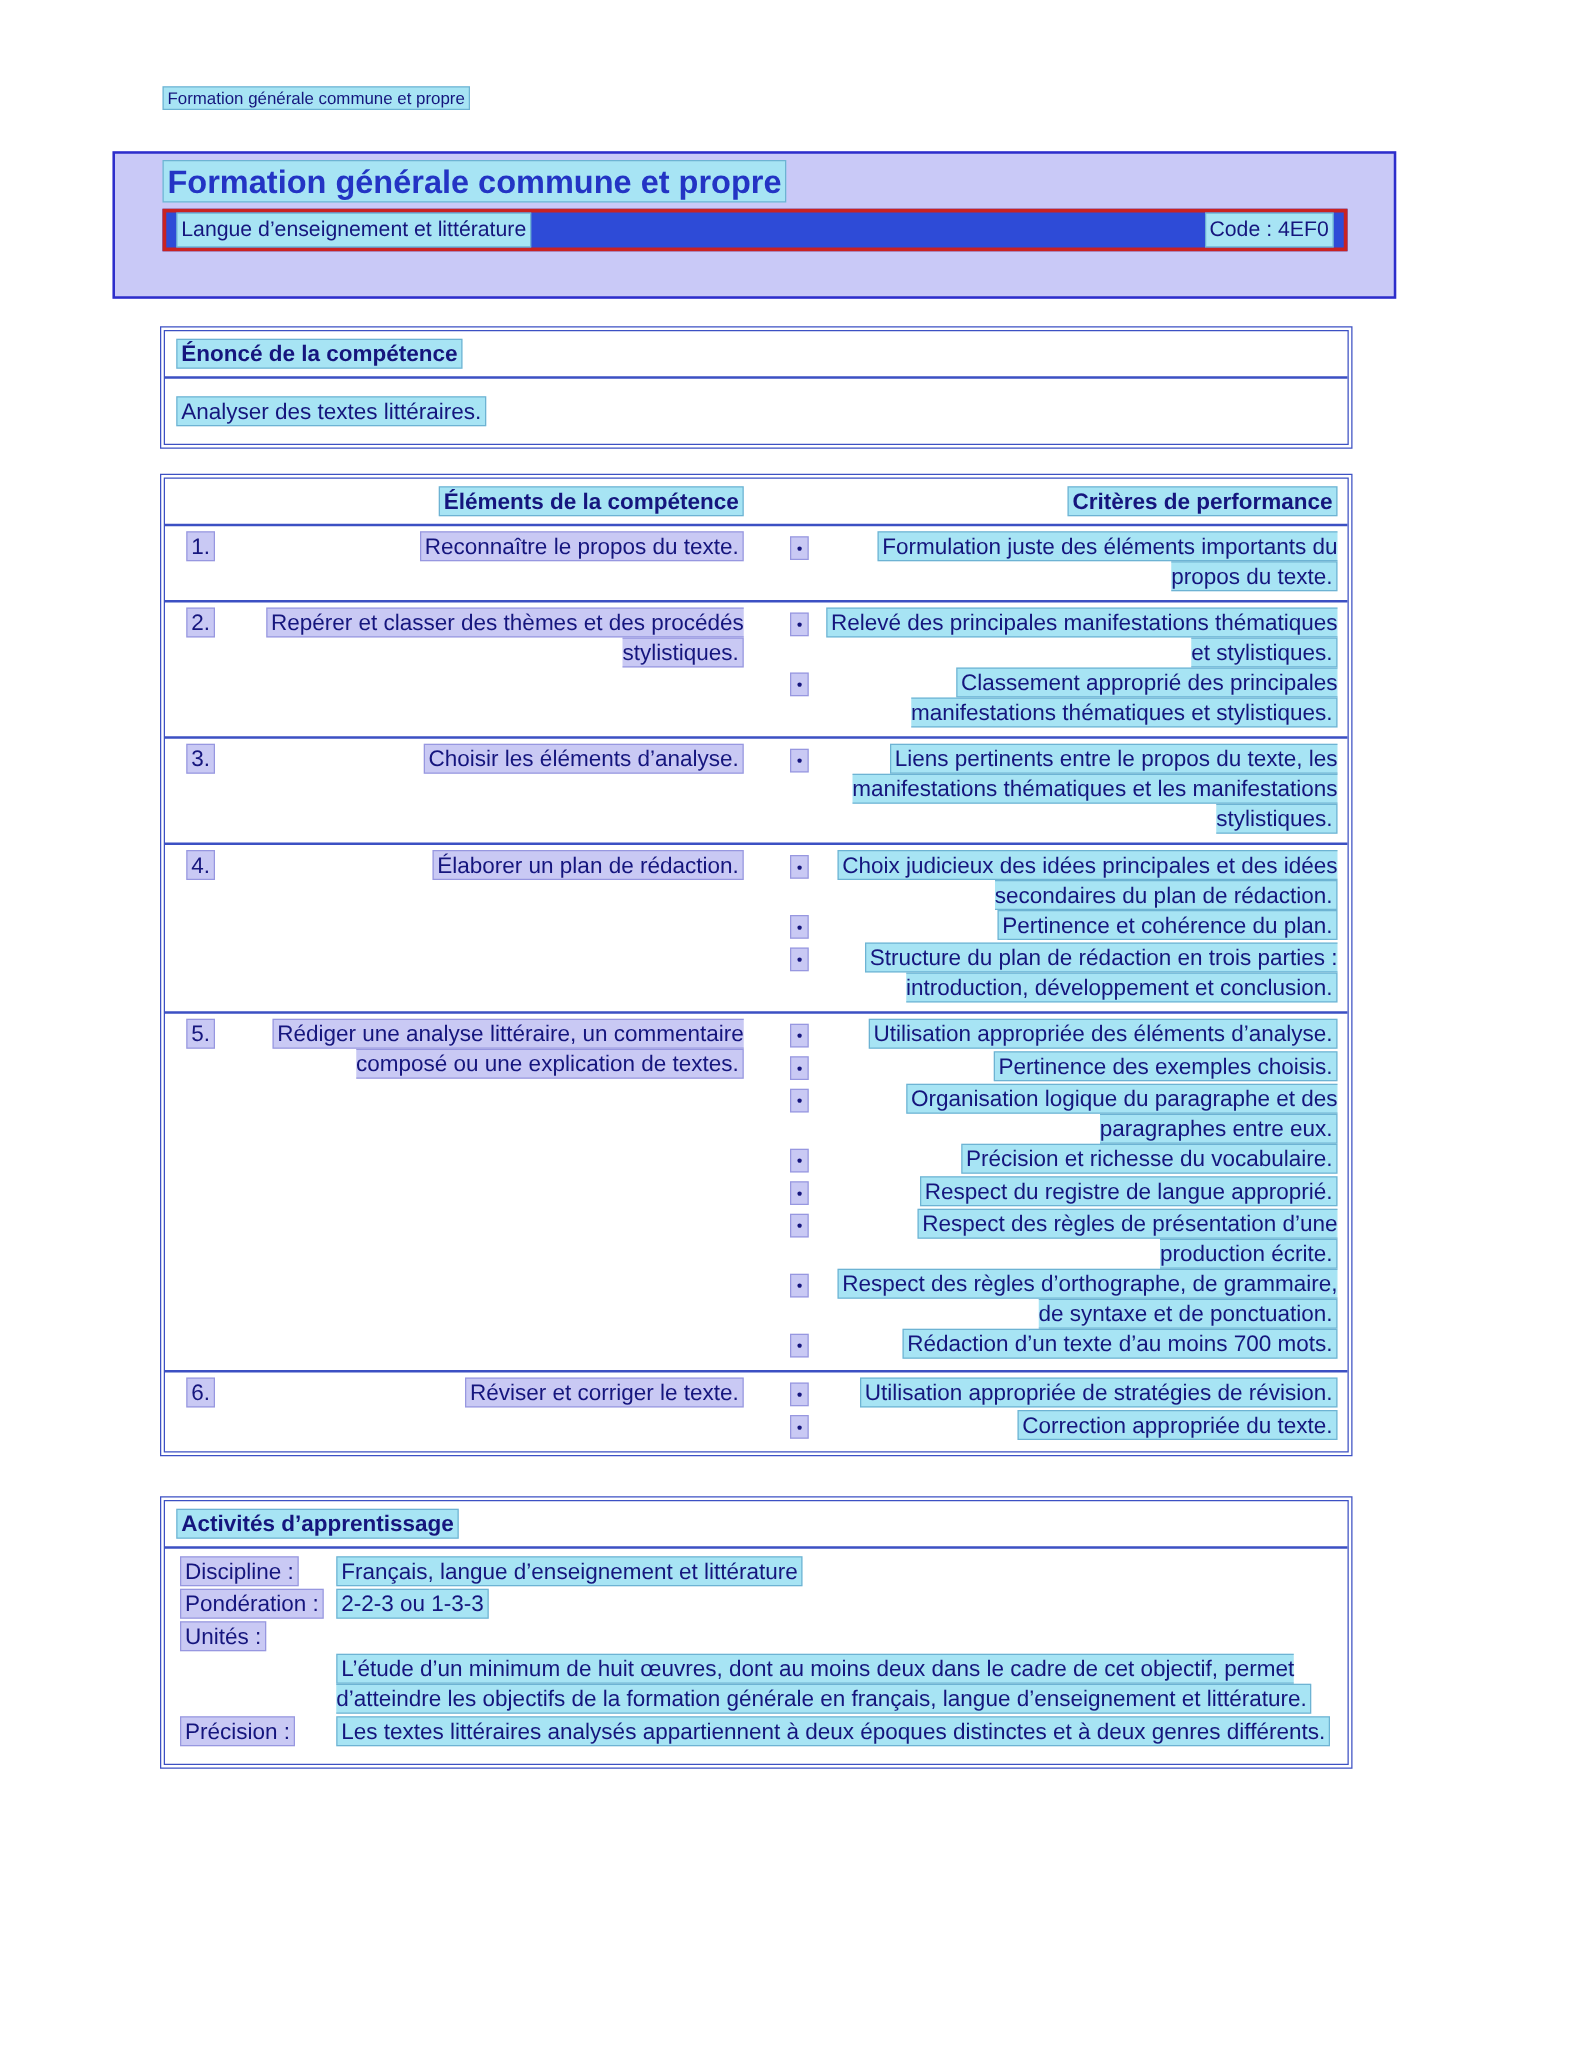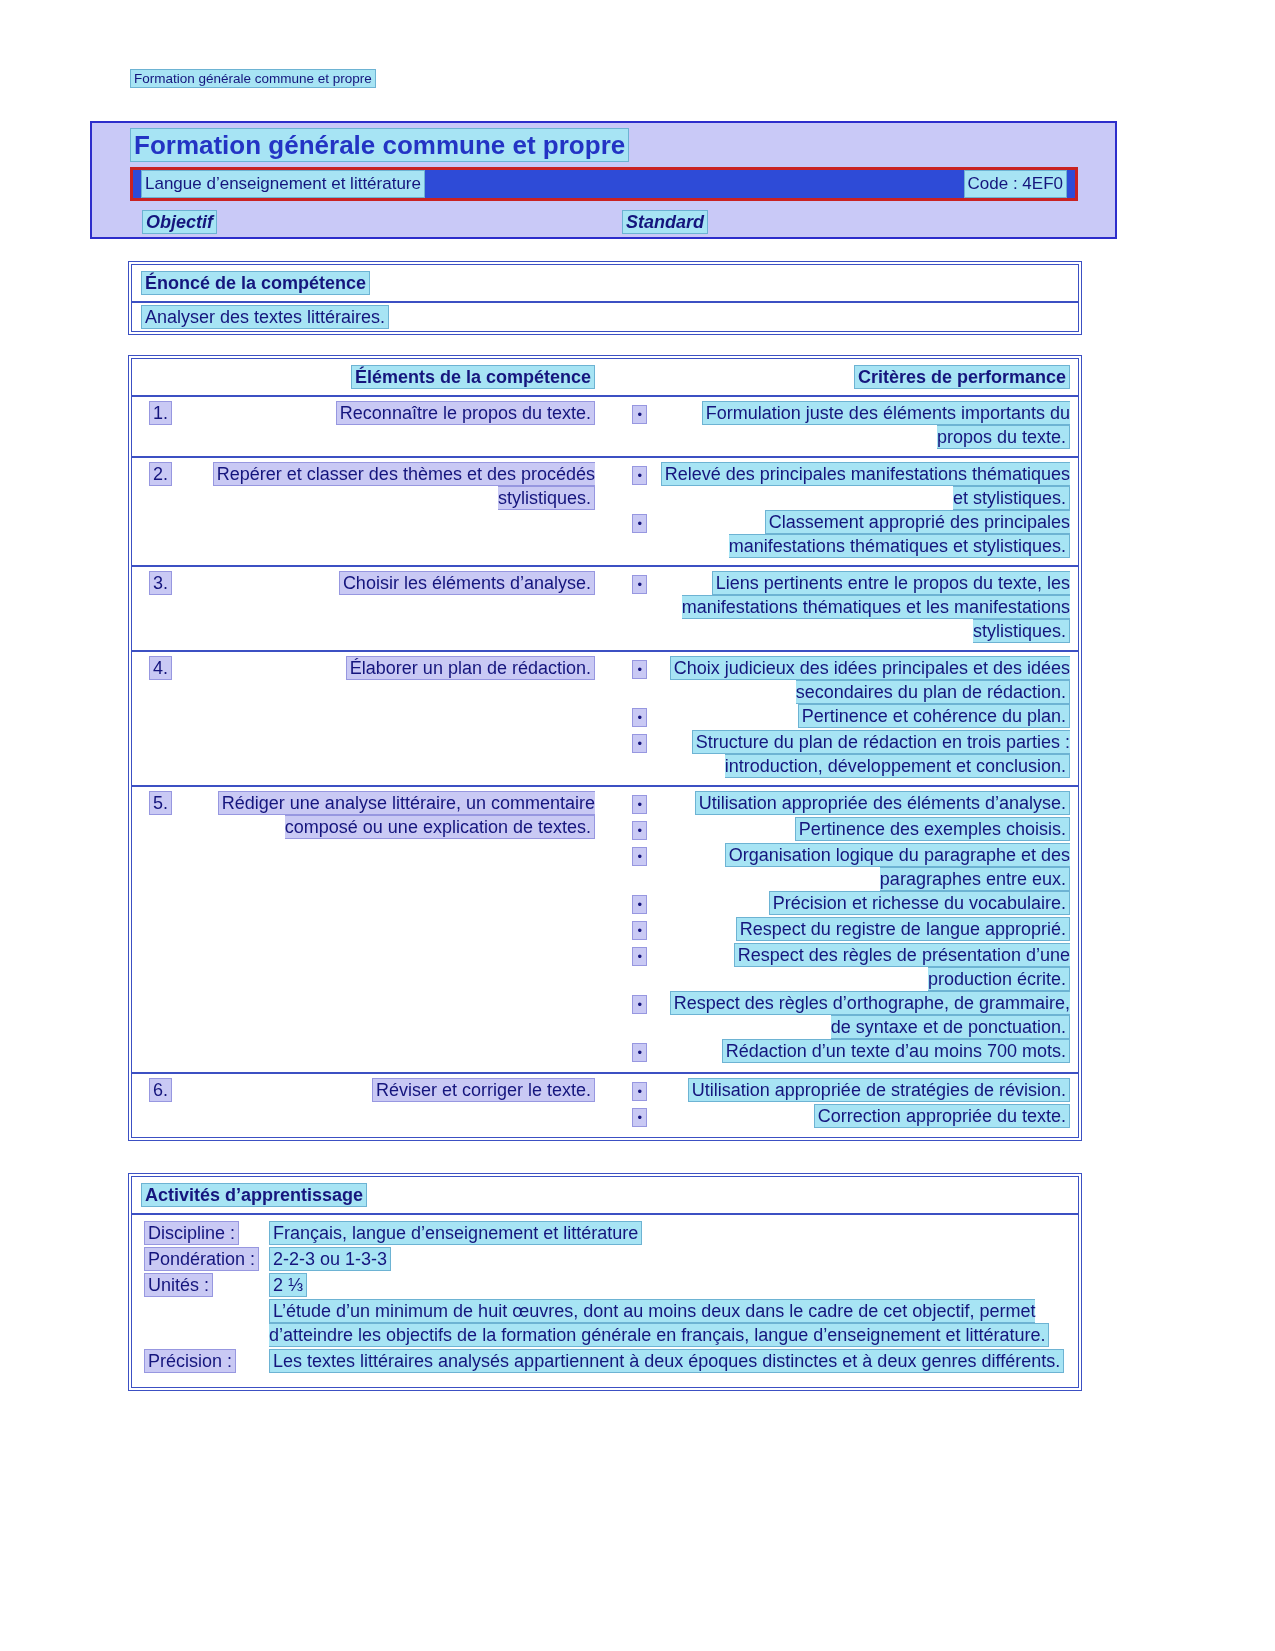--- a/index.html
+++ b/index.html
@@ -60,21 +60,21 @@
   }
   .tbl-enonce { margin-top:22px; }
   .tbl-competence { margin-top:20px;text-align:right; }
   .tbl-activites { margin-top:32px; }
 
   .tbl-header {
     border-bottom:2px solid #3c50c3;
     padding:6px 9px;
     font-weight:bold;
   }
-  .tbl-simple-row { padding:2px 9px; }
+  .tbl-simple-row { padding:14px 9px; }
 
   .comp-head, .comp-row { display:flex; border-bottom:2px solid #3c50c3; }
   .comp-row:last-child { border-bottom:none; }
   .comp-col-left  { width:50%; padding:4px 10px 7px 9px; }
   .comp-col-right { width:50%; padding:4px 8px 7px 14px; }
   .comp-head .comp-col-left, .comp-head .comp-col-right { padding-top:6px; padding-bottom:6px; font-weight:bold; }
 
   .elem { display:flex; }
   .elem .num { flex:0 0 31px; }
   .elem .etext { flex:1; }
@@ -99,24 +99,20 @@
   </div>
 
   <div class="title-box">
     <div class="doc-title">
       <span class="hl cyan">Formation générale commune et propre</span>
     </div>
     <div class="banner">
       <span class="hl cyan">Langue d’enseignement et littérature</span>
       <span class="hl cyan">Code : 4EF0</span>
     </div>
-    <div class="col-headers">
-      <span class="hl cyan col-objectif">Objectif</span>
-      <span class="hl cyan col-standard">Standard</span>
-    </div>
   </div>
 
   <div class="tbl tbl-enonce">
     <div class="tbl-header">
       <span class="hl cyan bold">Énoncé de la compétence</span>
     </div>
     <div class="tbl-simple-row">
       <span class="hl cyan">Analyser des textes littéraires.</span>
     </div>
   </div>
@@ -276,21 +272,20 @@
       <div class="act-row">
         <span class="act-label"><span class="hl lav">Discipline :</span></span>
         <span class="act-value"><span class="hl cyan">Français, langue d’enseignement et littérature</span></span>
       </div>
       <div class="act-row">
         <span class="act-label"><span class="hl lav">Pondération :</span></span>
         <span class="act-value"><span class="hl cyan">2-2-3 ou 1-3-3</span></span>
       </div>
       <div class="act-row">
         <span class="act-label"><span class="hl lav">Unités :</span></span>
-        <span class="act-value"><span class="hl cyan">2 ⅓</span></span>
       </div>
       <div class="act-row">
         <span class="act-label"><span class="hl lav"></span></span>
         <span class="act-value"><span class="hl cyan">L’étude d’un minimum de huit œuvres, dont au moins deux dans le cadre de cet objectif, permet d’atteindre les objectifs de la formation générale en français, langue d’enseignement et littérature.</span></span>
       </div>
       <div class="act-row">
         <span class="act-label"><span class="hl lav">Précision :</span></span>
         <span class="act-value"><span class="hl cyan">Les textes littéraires analysés appartiennent à deux époques distinctes et à deux genres différents.</span></span>
       </div>
     </div>

